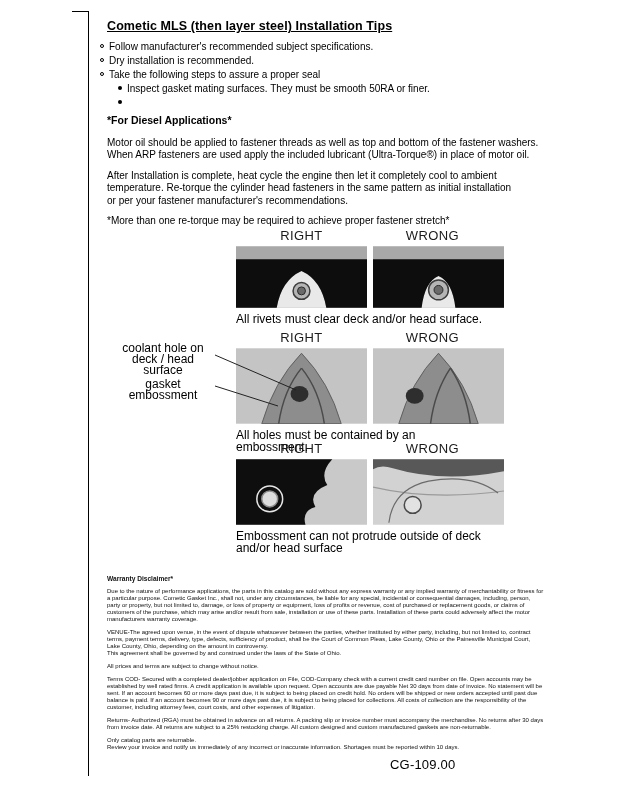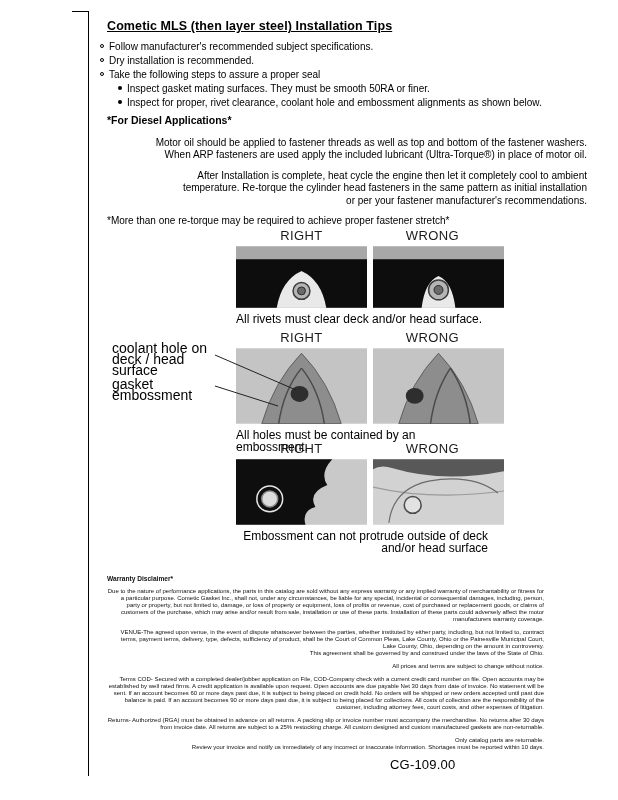--- a/index.html
+++ b/index.html
@@ -16,32 +16,32 @@
   .tips { position:absolute; left:100px; top:41px; width:490px; font-size:10px; line-height:12px; }
   .tip { display:flex; align-items:flex-start; margin-bottom:2px; }
   .tip .marker { flex:0 0 auto; margin-top:3px; margin-right:5px; }
   .marker.hollow { width:4px; height:4px; border:1px solid #000; border-radius:50%; background:#fff; }
   .marker.filled { width:4px; height:4px; border-radius:50%; background:#000; }
   .subtips { margin-left:18px; }
 
   .diesel { position:absolute; left:107px; top:114px; width:480px; font-size:10px; line-height:12.5px; }
   .diesel-heading { font-size:10.5px; font-weight:bold; margin-bottom:10px; }
   .diesel p { margin-bottom:8px; }
-  .pre { white-space:pre-line;text-align:right; }
+  .pre { white-space:pre-line; }
 
   .dia-row { position:absolute; left:236px; width:252px; }
   .dia-row1 { top:228px; } .dia-row2 { top:330px; } .dia-row3 { top:441px; }
   .dia-headers { display:flex; margin-bottom:3px; }
   .dia-headers span { flex:0 0 131px; text-align:center; font-size:13px; letter-spacing:0.4px; color:#1a1a1a; }
   .dia-panels { display:flex; gap:6px; }
   .dia-panels svg { display:block; flex:0 0 131px; }
   .dia-caption { margin-top:5px; font-size:12px; line-height:12px; }
 
-  .side-label { position:absolute; left:112px; width:102px; text-align:left;
-                font-size:14px; line-height:11px; }
+  .side-label { position:absolute; left:112px; width:102px; text-align:center;
+                font-size:12px; line-height:11px; }
   .label-coolant { top:343px; }
   .label-emboss { top:379px; }
   .leader-svg { position:absolute; left:110px; top:340px; pointer-events:none; }
 
   .warranty { position:absolute; left:107px; top:575px; width:437px; font-size:6px; line-height:7px; color:#111; }
   .warranty-heading { font-size:6.6px; font-weight:bold; margin-bottom:6px; }
   .warranty p { margin-bottom:6px; }
 
   .footer-code { position:absolute; left:390px; top:757px; font-size:13px; letter-spacing:0.2px; }
 </style>
@@ -68,21 +68,20 @@
       <span class="marker hollow"></span>
       <span>Take the following steps to assure a proper seal</span>
     </div>
     <div class="subtips">
       <div class="tip">
         <span class="marker filled"></span>
         <span>Inspect gasket mating surfaces.  They must be smooth 50RA or finer.</span>
       </div>
       <div class="tip">
         <span class="marker filled"></span>
-        <span>Inspect for proper, rivet clearance, coolant hole and embossment alignments as shown below.</span>
       </div>
     </div>
   </div>
 
   <div class="diesel">
     <div class="diesel-heading">*For Diesel Applications*</div>
     <p class="pre">Motor oil should be applied to fastener threads as well as top and bottom of the fastener washers.
 When ARP fasteners are used apply the included lubricant (Ultra-Torque®) in place of motor oil.</p>
     <p class="pre">After Installation is complete, heat cycle the engine then let it completely cool to ambient
 temperature. Re-torque the cylinder head fasteners in the same pattern as initial installation

